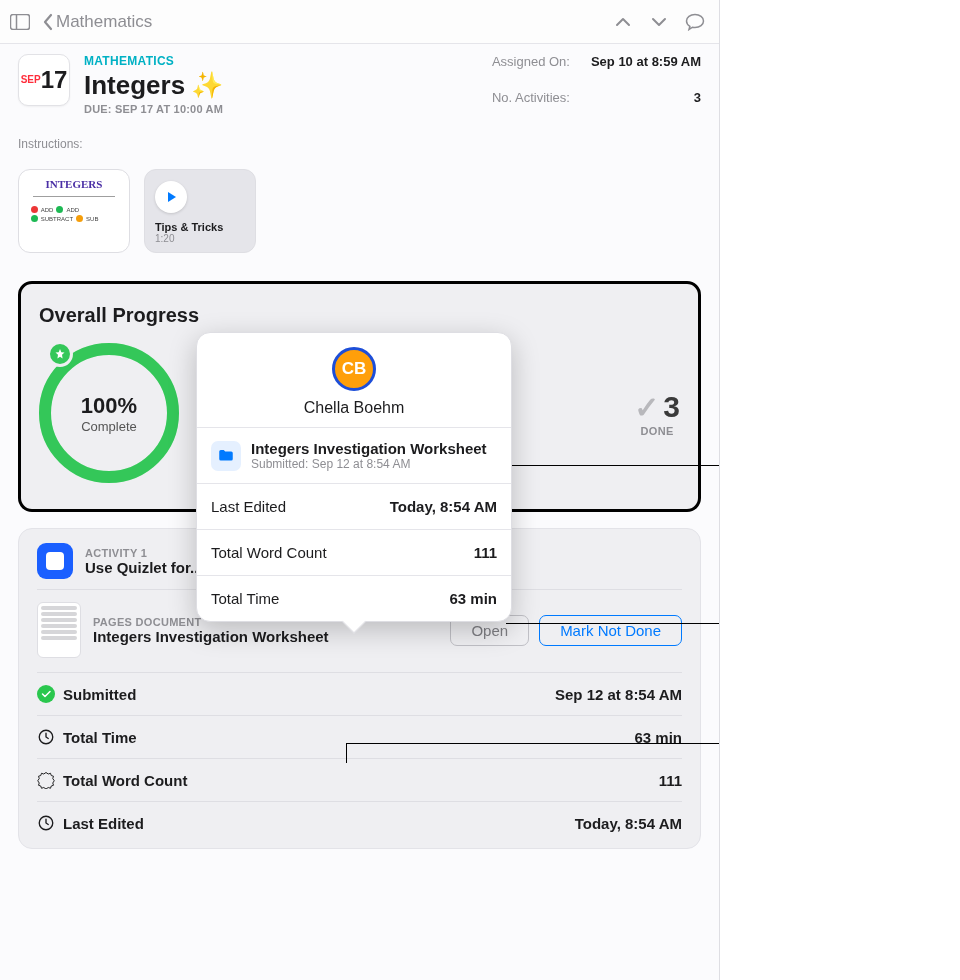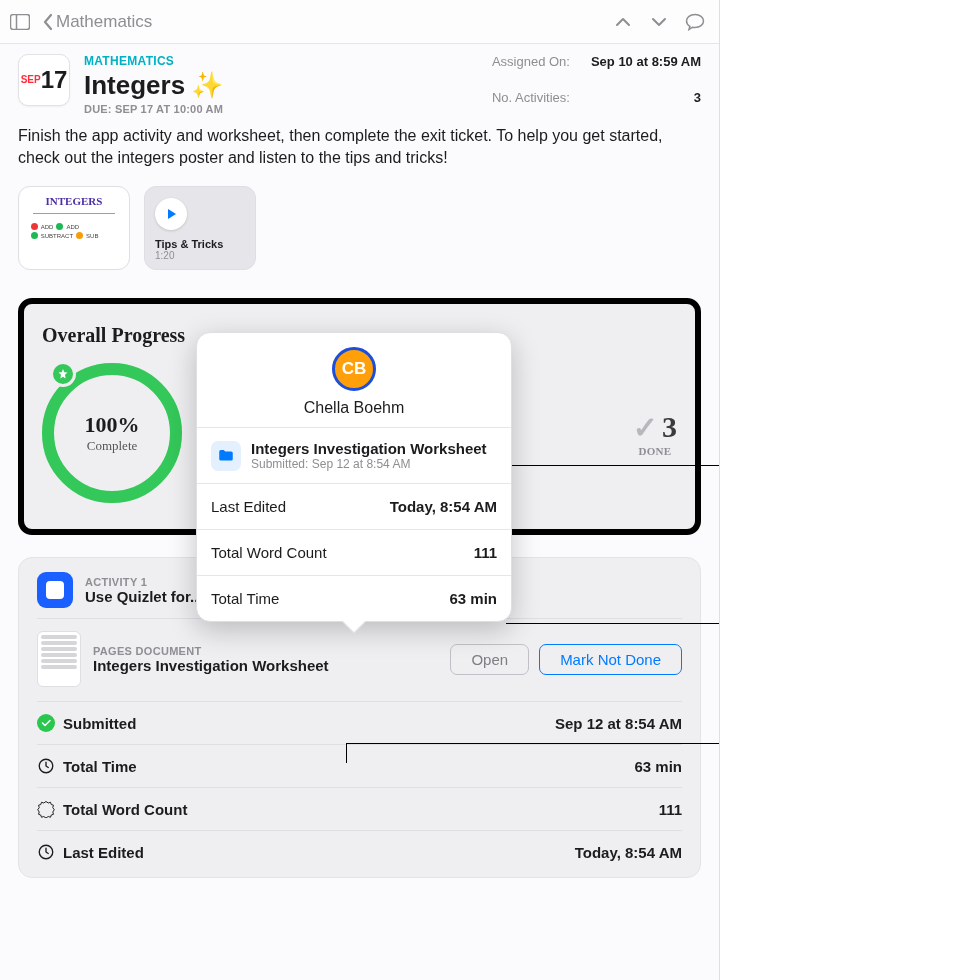--- a/index.html
+++ b/index.html
@@ -86,41 +86,41 @@
   .dr{background:#ec3737;} .dg{background:#1db954;} .do{background:#f59e0b;}
 
   .attach.audio{background:#e5e5ea;align-items:flex-start;padding:10px 10px 8px;}
   .play-btn{width:32px;height:32px;border-radius:50%;background:#fff;display:flex;align-items:center;justify-content:center;box-shadow:0 1px 3px rgba(0,0,0,.15);}
   .play-btn svg path{fill:var(--blue);}
   .attach.audio .ttl{font-size:11px;font-weight:700;margin-top:8px;}
   .attach.audio .dur{font-size:10px;color:var(--muted);}
 
   
   .card{
-    margin-top:28px;border-radius:14px;background:var(--card);padding:16px 18px 26px;border:6px solid #000000;font-family:Liberation Serif, serif;
+    margin-top:28px;border-radius:14px;background:var(--card);padding:16px 18px 26px;border:3px solid #000000;
   }
   .card h2{font-size:20px;font-weight:800;margin:4px 0 16px;}
   .gauge-row{display:flex;align-items:center;gap:50px;}
   .ring{width:140px;height:140px;position:relative;}
   .ring .bg{position:absolute;inset:0;border-radius:50%;border:12px solid #c3efcc;}
   .ring .fg{position:absolute;inset:0;border-radius:50%;border:12px solid var(--green);}
   .ring .center{position:absolute;inset:18px;display:flex;flex-direction:column;align-items:center;justify-content:center;}
   .ring .pct{font-size:22px;font-weight:800;}
   .ring .lab{font-size:13px;color:#555;}
   .star-badge{position:absolute;top:-2px;left:8px;width:26px;height:26px;border-radius:50%;background:var(--green);display:flex;align-items:center;justify-content:center;color:#fff;border:3px solid var(--card);}
 
   .stats{display:flex;gap:40px;margin-left:auto;}
   .stat{display:flex;flex-direction:column;align-items:center;}
   .stat .num{font-size:30px;font-weight:800;display:flex;align-items:center;gap:4px;color:#3a3a3a;}
   .stat .num .chk{color:#b8b8bc;}
   .stat .lab{font-size:11px;font-weight:700;color:var(--muted);letter-spacing:.3px;}
 
   
   .activity-card{
-    margin-top:22px;border-radius:14px;background:var(--card);padding:14px 18px 4px;border:1px solid #e3e3e8;
+    margin-top:16px;border-radius:14px;background:var(--card);padding:14px 18px 4px;border:1px solid #e3e3e8;
   }
   .act1{display:flex;align-items:center;gap:12px;padding-bottom:10px;}
   .qz-icon{width:36px;height:36px;border-radius:9px;background:#1a5fff;display:flex;align-items:center;justify-content:center;}
   .qz-icon span{width:18px;height:18px;border-radius:4px;background:#fff;}
   .act1 .lbl{font-size:11px;font-weight:700;color:var(--muted);letter-spacing:.3px;}
   .act1 .ttl{font-size:15px;font-weight:700;}
 
   .doc-row{display:flex;align-items:center;gap:12px;padding:12px 0 14px;border-top:1px solid #dedee3;}
   .doc-thumb{width:44px;height:56px;border-radius:6px;background:#fff;border:1px solid #dedee3;display:flex;flex-direction:column;padding:3px;gap:2px;}
   .doc-thumb span{height:4px;background:#d6d6d9;border-radius:2px;}
@@ -219,21 +219,21 @@
         <div class="due">DUE: SEP 17 AT 10:00 AM</div>
       </div>
       <div class="meta">
         <span class="lbl">Assigned On:</span>
         <span class="val">Sep 10 at 8:59 AM</span>
         <span class="lbl">No. Activities:</span>
         <span class="val">3</span>
       </div>
     </div>
 
-    <div class="instr-text">Finish the app activity and worksheet, then complete the exit ticket. To help you get started, check out the integers poster and listen to the tips and tricks!</div>
+    <div class="instr-label">Instructions:</div>
 
     <div class="attachments">
       <div class="attach poster">
         <div class="poster-inner">
           <div class="poster-title">INTEGERS</div>
           <div class="poster-line"></div>
           <div class="poster-rows">
             <span><i class="dot dr"></i>ADD <i class="dot dg"></i>ADD</span>
             <span><i class="dot dg"></i>SUBTRACT <i class="dot do"></i>SUB</span>
           </div>

